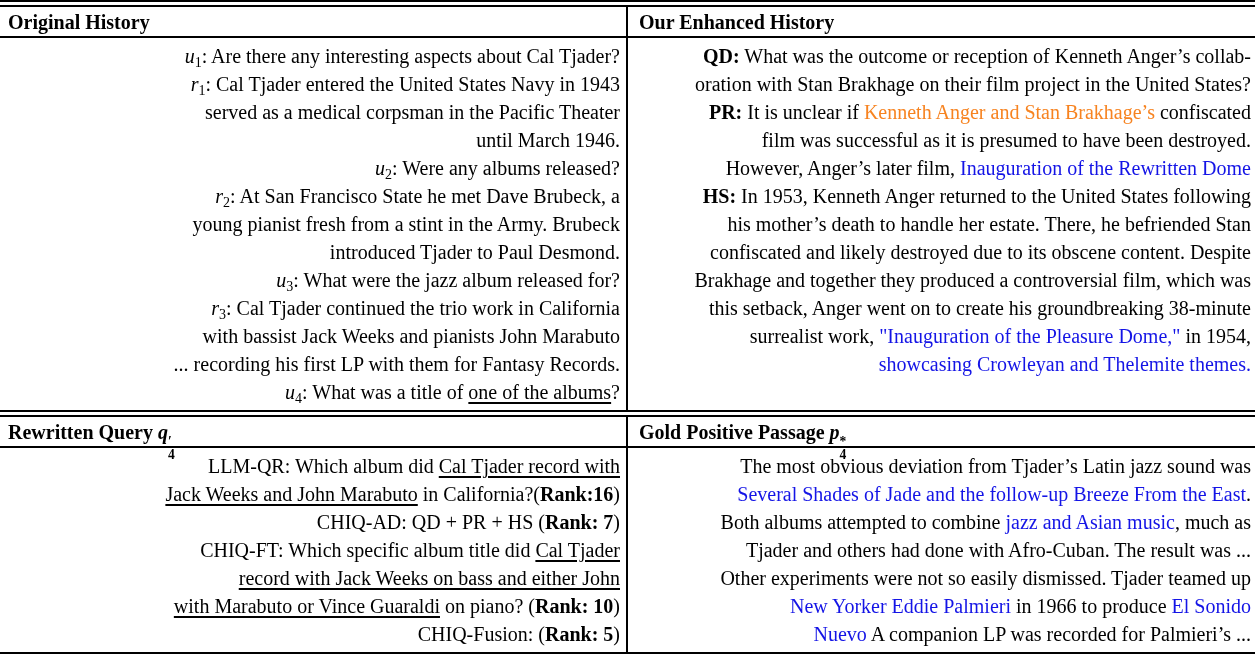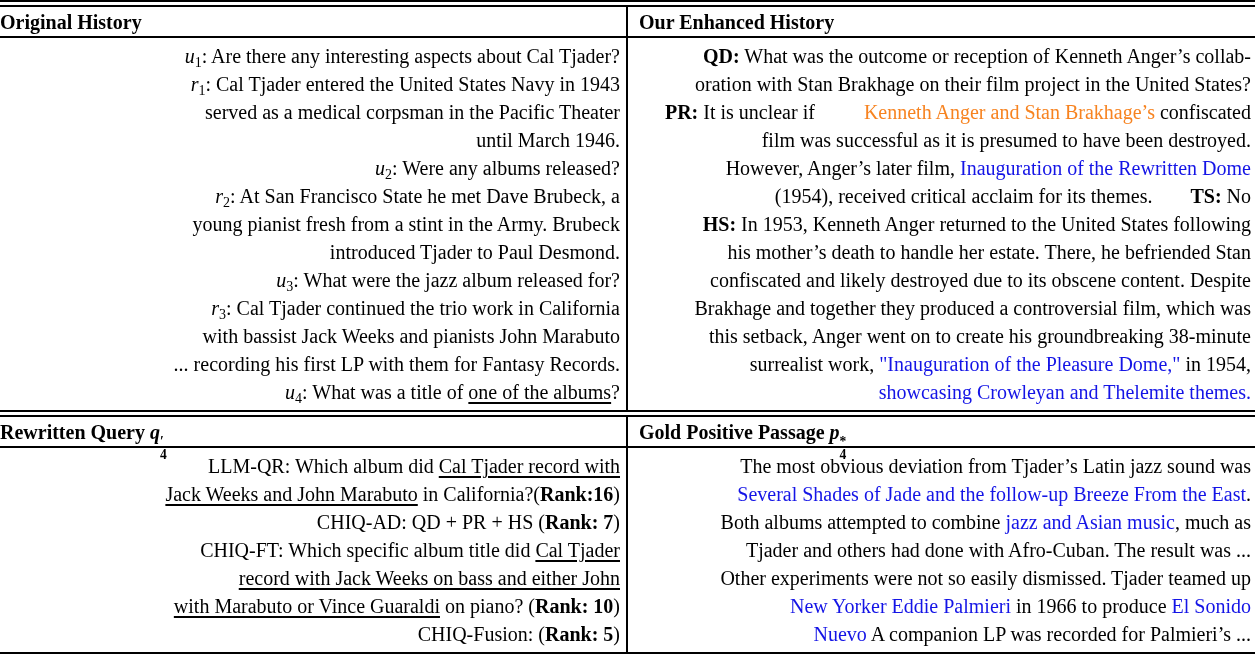--- a/index.html
+++ b/index.html
@@ -8,32 +8,32 @@
     width:1255px;height:661px;
     box-sizing:border-box;
     font-family:"Liberation Serif", serif;
     font-size:20px;color:#000;
     overflow:hidden;
     background:#fff;
   }
   .rule{height:0;border-top:2px solid #000;}
   .rule-double{height:7px;border-top:2px solid #000;border-bottom:2px solid #000;box-sizing:border-box;}
   .trow{display:flex;align-items:stretch;}
-  .cl{width:628px;box-sizing:border-box;border-right:2px solid #000;padding:2px 6px 2px 0;}
+  .cl{width:628px;box-sizing:border-box;border-right:2px solid #000;padding:2px 6px 2px 8px;}
   .cr{flex:1;box-sizing:border-box;padding:2px 4px 2px 11px;}
   .trow.hdr .cl,.trow.hdr .cr{padding-top:1px;padding-bottom:1px;}
   .trow.hdr{font-weight:bold;}
   .hline{line-height:29px;height:29px;white-space:nowrap;}
   .trow.body .cl,.trow.body .cr{padding-top:4px;padding-bottom:4px;text-align:right;}
   .tline{line-height:28px;height:28px;white-space:nowrap;}
   .b{font-weight:bold;}
   .i{font-style:italic;}
   .u{text-decoration:underline;text-underline-offset:3px;}
   .blue{color:var(--blue,#1414e6);}
-  .orange{color:var(--orange,#f78320);margin-left:44px;}
+  .orange{color:var(--orange,#f78320);}
   .sub{font-size:0.7em;vertical-align:-0.25em;}
   .gap{display:inline-block;width:38px;}
   .supsub{display:inline-flex;flex-direction:column;align-items:flex-start;font-size:0.68em;line-height:0.95;vertical-align:-0.5em;}
   .supsub .top,.supsub .bot{display:block;}
 </style>
 </head>
 <body>
 
 <div class="tbl">
 
@@ -61,21 +61,20 @@
         <div class="tline"><span>with bassist Jack Weeks and pianists John Marabuto</span></div>
         <div class="tline"><span>... recording his first LP with them for Fantasy Records.</span></div>
         <div class="tline"><span class="i">u</span><span class="sub">4</span><span>: What was a title of </span><span class="u">one of the albums</span><span>?</span></div>
       </div>
     <div class="cr">
         <div class="tline"><span class="b">QD:</span><span> What was the outcome or reception of Kenneth Anger’s collab-</span></div>
         <div class="tline"><span>oration with Stan Brakhage on their film project in the United States?</span></div>
         <div class="tline"><span class="b">PR:</span><span> It is unclear if </span><span class="orange">Kenneth Anger and Stan Brakhage’s</span><span> confiscated</span></div>
         <div class="tline"><span>film was successful as it is presumed to have been destroyed.</span></div>
         <div class="tline"><span>However, Anger’s later film, </span><span class="blue">Inauguration of the Rewritten Dome</span></div>
-        <div class="tline"><span>(1954), received critical acclaim for its themes.</span><span class="gap"></span><span class="b">TS:</span><span> No</span></div>
         <div class="tline"><span class="b">HS:</span><span> In 1953, Kenneth Anger returned to the United States following</span></div>
         <div class="tline"><span>his mother’s death to handle her estate. There, he befriended Stan</span></div>
         <div class="tline"><span>confiscated and likely destroyed due to its obscene content. Despite</span></div>
         <div class="tline"><span>Brakhage and together they produced a controversial film, which was</span></div>
         <div class="tline"><span>this setback, Anger went on to create his groundbreaking 38-minute</span></div>
         <div class="tline"><span>surrealist work, </span><span class="blue">"Inauguration of the Pleasure Dome,"</span><span> in 1954,</span></div>
         <div class="tline"><span class="blue">showcasing Crowleyan and Thelemite themes.</span></div>
       </div>
   </div>
 

